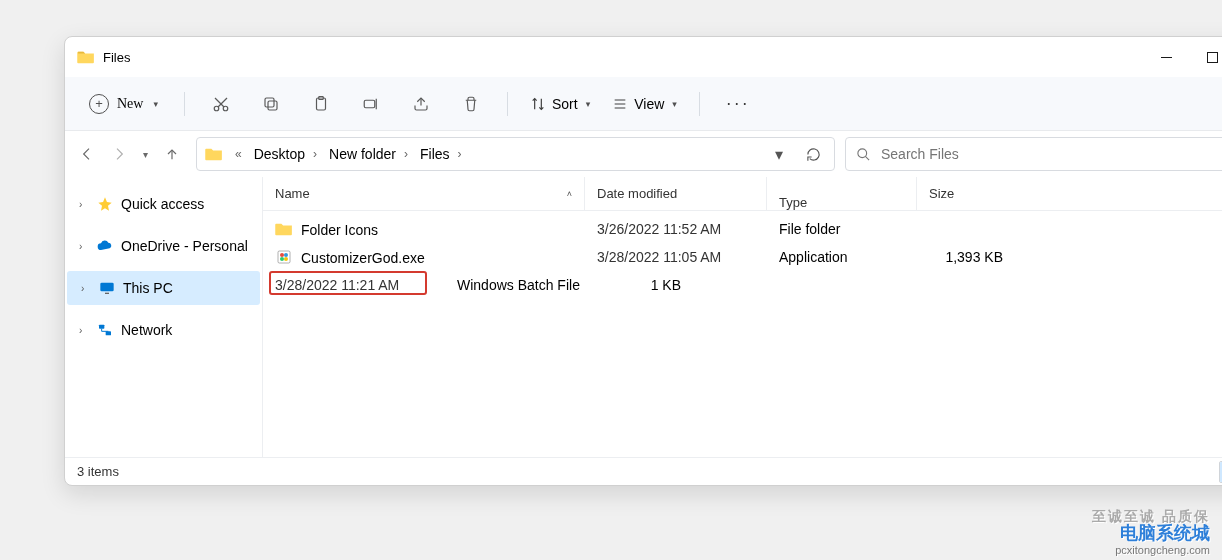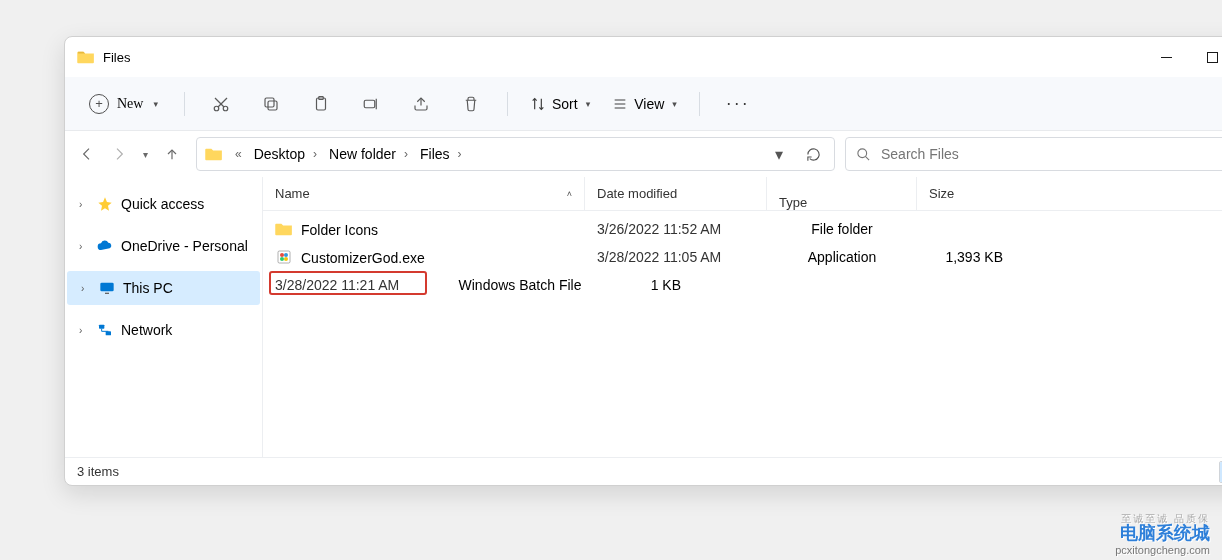--- a/index.html
+++ b/index.html
@@ -48,32 +48,32 @@
   .col.name { width: 322px; }
   .col.date  { width: 182px; }
   .col.type  { width: 150px; align-items: flex-end; }
   .col.size  { width: 98px; justify-content: flex-start; border-right: none; text-align: right; }
   .sort-ind { font-size: 9px; color: #555; margin-left: auto; }
   .rows { padding-top: 4px; }
   .row { height: 28px; display: flex; align-items: center; font-size: 14px; }
   .cell { padding: 0 12px; }
   .cell.name { width: 322px; display: flex; align-items: flex-end; gap: 8px; }
   .cell.date { width: 182px; color: #333; }
-  .cell.type { width: 150px; text-align: center; }
+  .cell.type { width: 150px; }
   .cell.size { width: 98px; text-align: right; }
   .file-ico { width: 18px; height: 18px; display:flex; align-items:center; justify-content:center; flex-shrink:0; }
   .highlight-box { position:absolute; border: 2px solid #d43a2f; border-radius: 3px; pointer-events:none; }
   .statusbar { height: 28px; border-top: 1px solid #eceef1; display: flex; align-items: center; padding: 0 12px; font-size: 13px; color: #333; }
   .statusbar .spacer { flex: 1; }
   .view-toggle { display: flex; border: 1px solid #d0d4d9; border-radius: 2px; overflow: hidden; }
   .view-toggle .vt { width: 26px; height: 20px; display:flex; align-items:center; justify-content:center; }
   .view-toggle .vt.active { background: #cfe8ff; }
   .watermark { position: absolute; right: 12px; bottom: 4px; color: #2d7fd9; font-weight: bold; font-size: 18px; text-shadow: 1px 1px 0 #fff; text-align:right; line-height:1.1;}
   .watermark .sub { font-size: 11px; color: #777; font-weight: normal; }
-  .watermark .cn { font-size: 10px; color: #aaa; font-weight: normal; letter-spacing: 2px;}
+  .watermark .cn { font-size: 14px; color: #aaa; font-weight: bold; letter-spacing: 2px;}
 </style>
 </head>
 <body>
 
 <div class="window">
 
   <div class="titlebar">
     <svg class="title-icon" viewBox="0 0 20 16">
         <path d="M1 2h6l2 2h10v10a1 1 0 0 1-1 1H1a1 1 0 0 1-1-1V3a1 1 0 0 1 1-1z" fill="#ffd75e"></path>
         <path d="M1 2h6l2 2H1z" fill="#e8b93c"></path>

